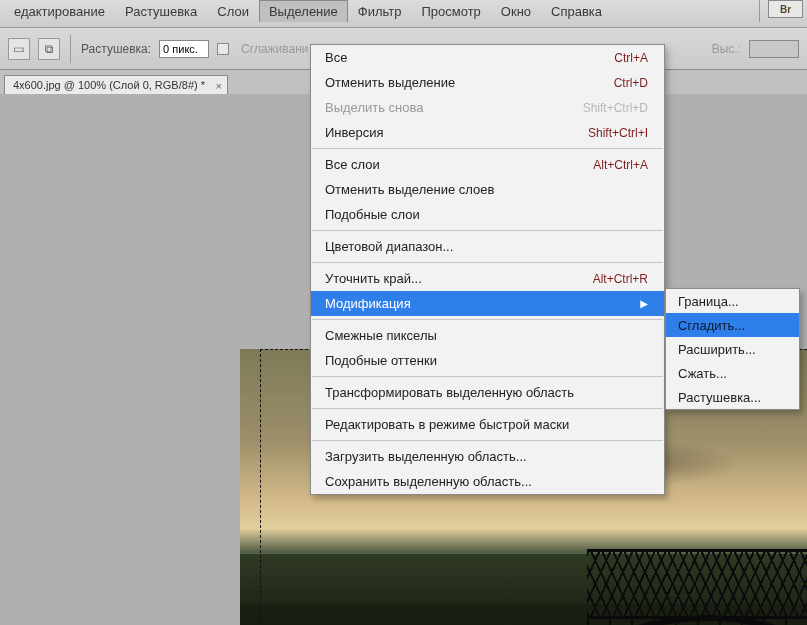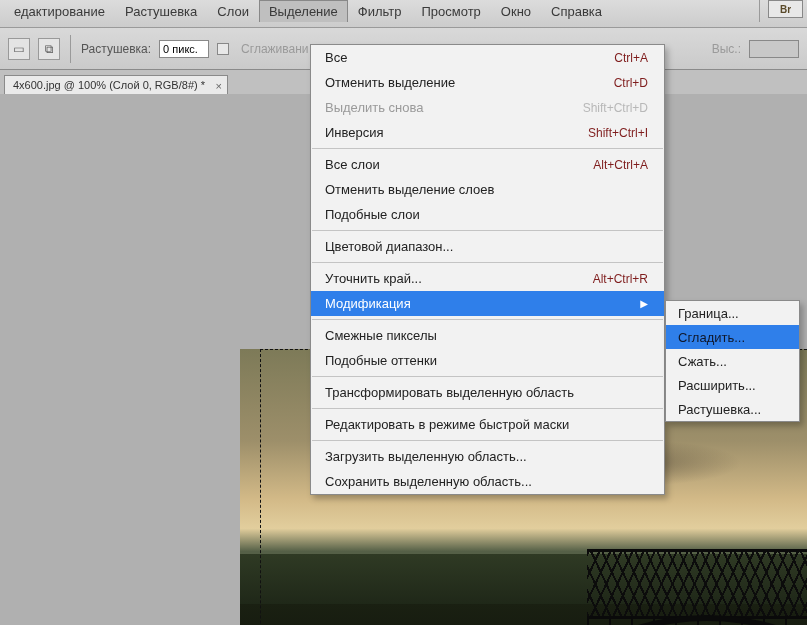--- a/index.html
+++ b/index.html
@@ -45,21 +45,21 @@
   .dropdown .row { display:flex; align-items:center; height:25px; padding:0 16px 0 14px; white-space:nowrap; }
   .dropdown .row.disabled { color:#9a9a9a; }
   .dropdown .row .label { flex:1; padding-right:40px; }
   .dropdown .row .shortcut { color:#7f1d1d; font-size:12px; }
   .dropdown .row.disabled .shortcut { color:#b8b8b8; }
   .dropdown .row.highlight { background:#2f7fea; color:#fff; }
   .dropdown .row .arrow { margin-left:auto; font-size:10px; }
   .dropdown hr { border:none; border-top:1px solid #c4c4c4; margin:3px 1px; }
 
   .main-dd { left:310px; top:44px; width:355px; }
-  .sub-dd  { left:665px; top:300px; width:135px; }
+  .sub-dd  { left:665px; top:288px; width:135px; }
   .sub-dd .row { padding:0 12px; height:24px; }
   .sub-dd .row.highlight { background:#2f7fea; color:#0f172a; }
 
 </style>
 </head>
 <body>
 
 <div class="menubar">
   <div class="menu-item">едактирование</div>
   <div class="menu-item">Растушевка</div>
@@ -175,21 +175,21 @@
   </div>
 
 <div class="dropdown sub-dd" id="sub-dd">
     <div class="row">
       <span>Граница...</span>
     </div>
     <div class="row highlight">
       <span>Сгладить...</span>
     </div>
     <div class="row">
-      <span>Сжать...</span>
+      <span>Расширить...</span>
     </div>
     <div class="row">
-      <span>Расширить...</span>
+      <span>Сжать...</span>
     </div>
     <div class="row">
       <span>Растушевка...</span>
     </div>
   </div>
 
 </body></html>

